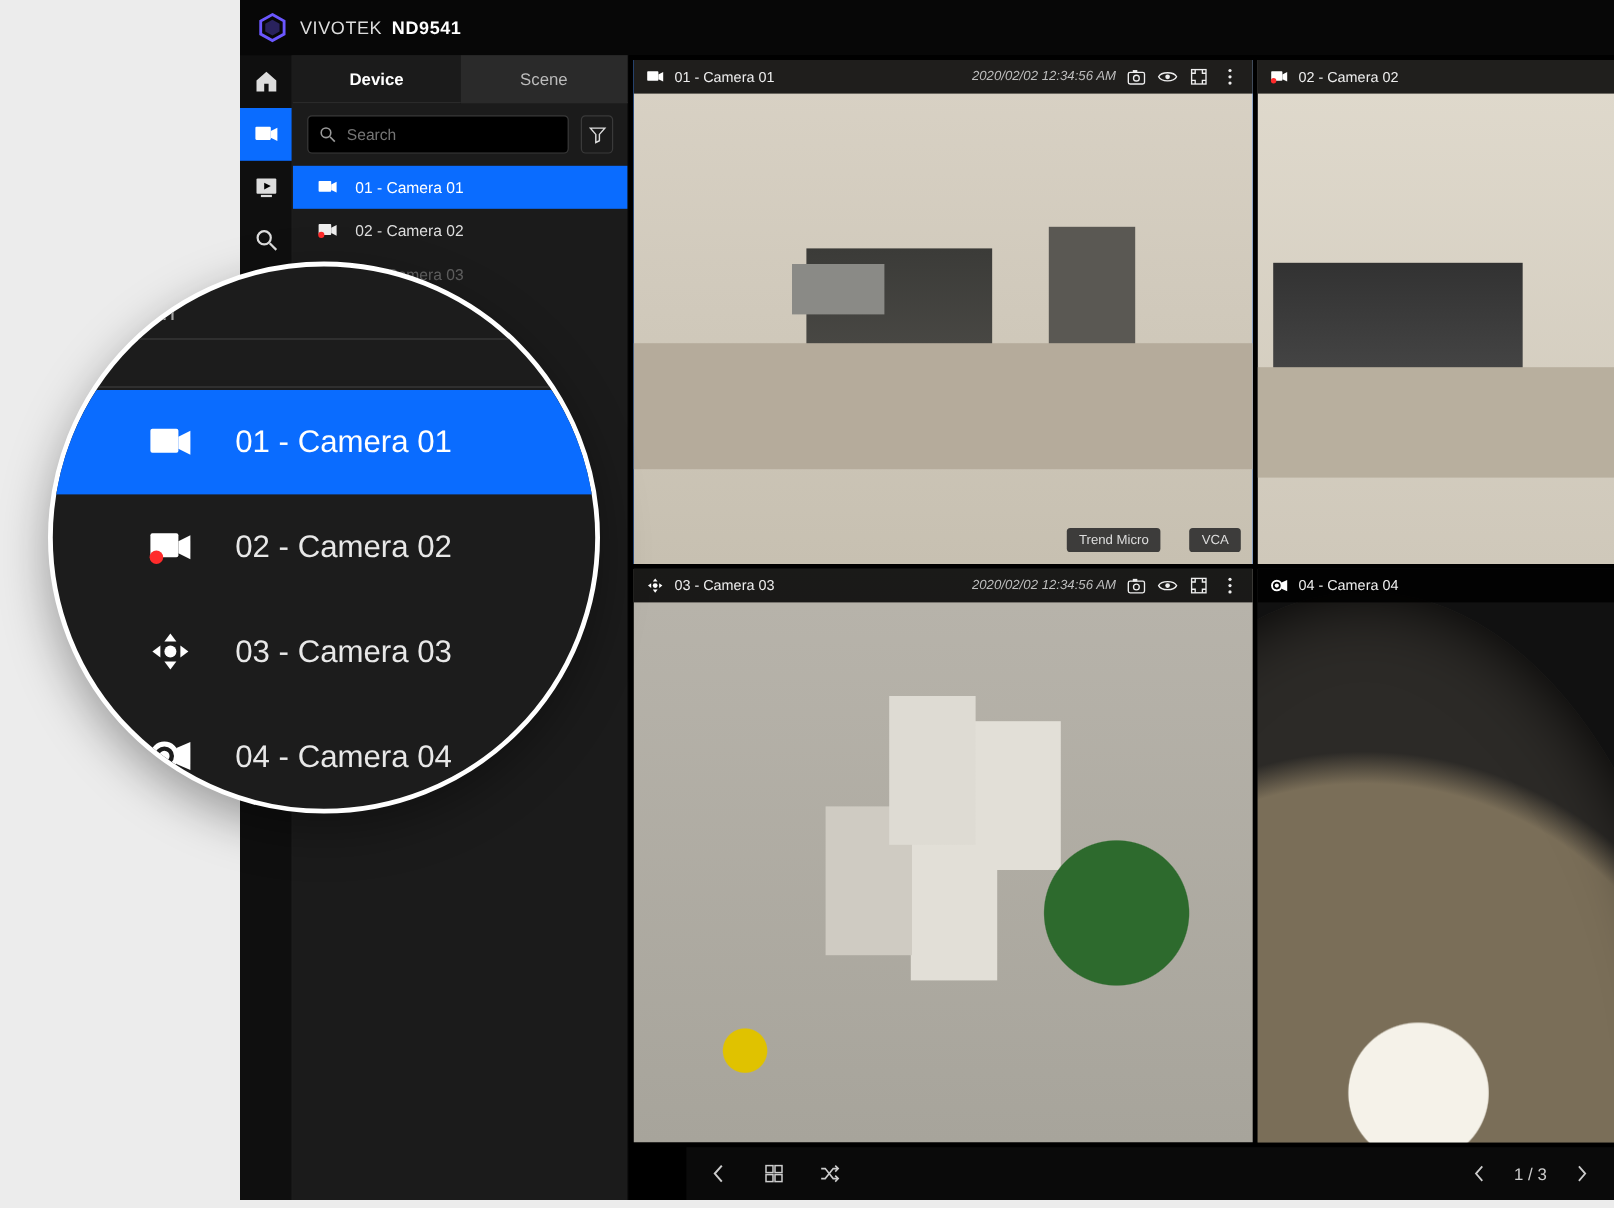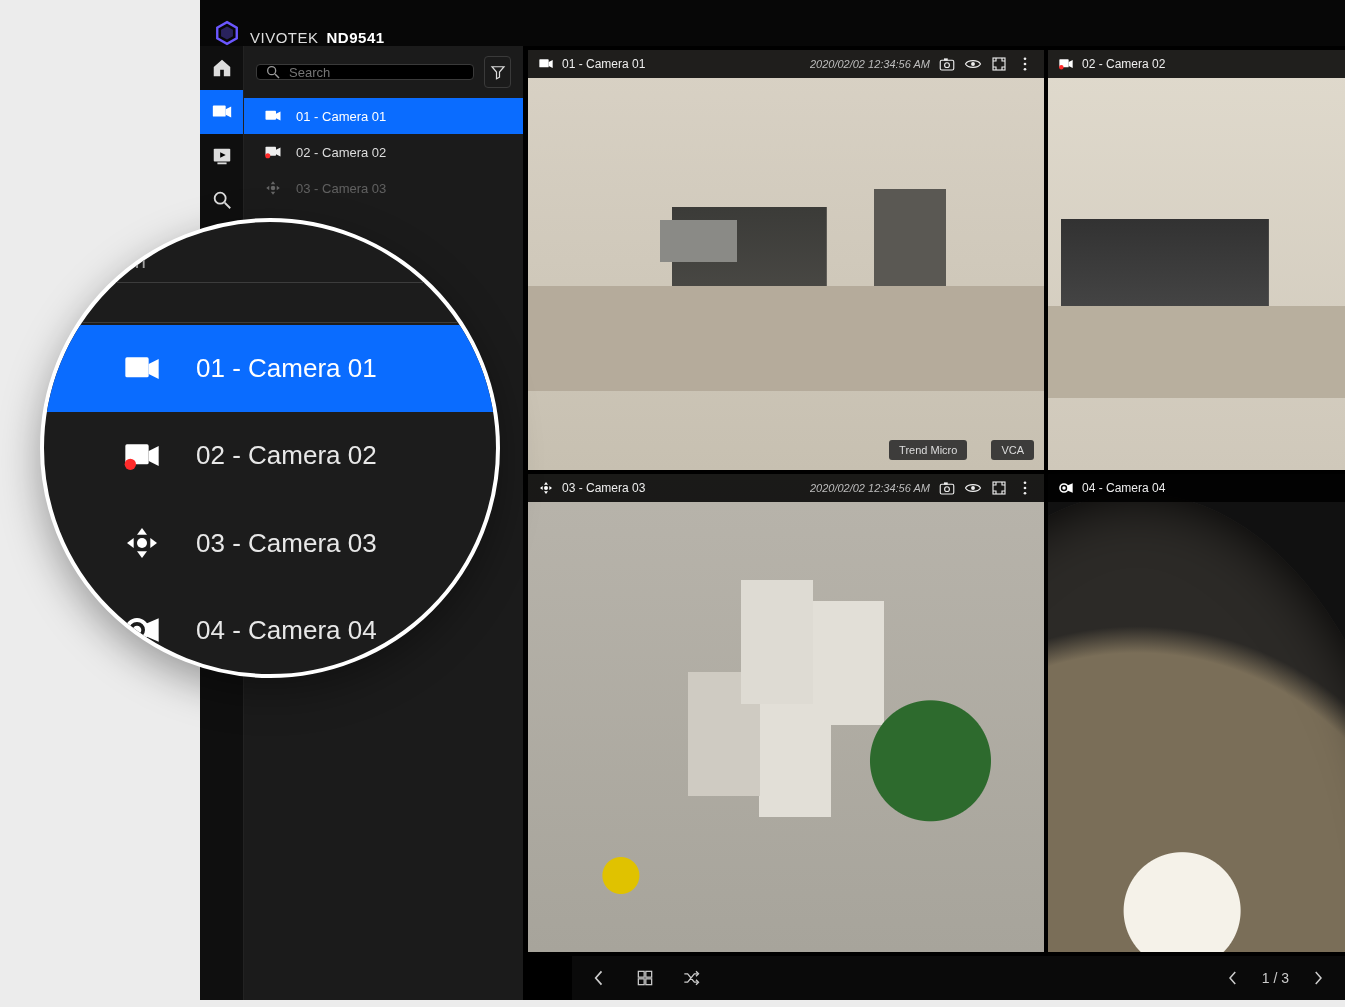--- a/index.html
+++ b/index.html
@@ -1,35 +1,35 @@
 <!DOCTYPE html>
 <html><head>
 <meta charset="utf-8">
 <style>
   * { box-sizing: border-box; margin: 0; padding: 0; }
   html, body { width: 1345px; height: 1007px; font-family: "Segoe UI", Arial, sans-serif; background:#ECECEC; overflow:hidden; }
   .page-pad { position:absolute; left:0; top:0; width:1345px; height:1007px; background:#ECECEC; }
   .app { position:absolute; left:200px; top:0; width:1145px; height:1000px; background:#000; color:#ccc; overflow:hidden; }
   
-  .header { height:46px; background:#070707; display:flex; align-items:flex-end; padding:0 14px; gap:10px; }
+  .header { height:46px; background:#070707; display:flex; align-items:center; padding:0 14px; gap:10px; }
   .logo { width:26px; height:26px; }
   .brand { color:#ddd; font-size:15px; letter-spacing:0.5px; display:flex; gap:8px; align-items:baseline;}
   .brand .model { font-weight:600; color:#fff; }
   
   .rail { position:absolute; left:0; top:46px; width:44px; bottom:0; background:#0f0f0f; display:flex; flex-direction:column; border-right:1px solid #222; }
   .rail .rbtn { height:44px; display:flex; align-items:center; justify-content:center; cursor:pointer; color:#ddd; }
   .rail .rbtn.active { background:#0a6cff; color:#fff; }
   .rail svg { width:22px; height:22px; }
   
   .panel { position:absolute; left:44px; top:46px; width:280px; bottom:0; background:#1b1b1b; display:flex; flex-direction:column; border-right:1px solid #000; }
   .tabs { display:flex; height:40px; }
   .tab { flex:1; display:flex; align-items:center; justify-content:center; font-size:14px; cursor:pointer; color:#bbb; background:#2a2a2a; border-bottom:1px solid #2a2a2a;}
   .tab.active { background:#1b1b1b; color:#fff; font-weight:600; }
   .search-row { display:flex; align-items:center; padding:10px 12px; gap:10px; }
-  .search-box { flex:1; display:flex; align-items:center; background:#000; border:1px solid #3a3a3a; border-radius:4px; height:16px; padding:4px 8px; gap:8px; }
+  .search-box { flex:1; display:flex; align-items:center; background:#000; border:1px solid #3a3a3a; border-radius:4px; height:32px; padding:4px 8px; gap:8px; }
   .search-box input { flex:1; background:transparent; border:none; outline:none; color:#ccc; font-size:13px; }
   .filter-btn { width:32px; height:32px; border:1px solid #3a3a3a; border-radius:4px; display:flex; align-items:center; justify-content:center; cursor:pointer;}
   .list { flex:1; overflow:hidden; }
   .list-item { height:36px; display:flex; align-items:center; gap:12px; padding:0 18px; font-size:13px; color:#ddd; cursor:pointer;}
   .list-item.selected { background:#0a6cff; color:#fff; }
   .cam-ico { width:22px; height:18px; flex:0 0 22px; position:relative; }
   
   .grid { position:absolute; left:324px; top:46px; right:0; bottom:44px; background:#000; display:grid; grid-template-columns: 516px 1fr; grid-template-rows: 420px 1fr; gap:4px; padding:4px 0 4px 4px; }
   .tile { position:relative; background:#222; overflow:hidden; }
   .tile.selected-tile { outline:2px solid #0a6cff; outline-offset:-2px; }
@@ -197,20 +197,24 @@
           </svg>
         </div>
       <div class="rbtn">
           <svg viewBox="0 0 24 24">
             <use href="#i-search"></use>
           </svg>
         </div>
     </div>
 
     <div class="panel">
+      <div class="tabs">
+        <div class="tab active">Device</div>
+        <div class="tab">Scene</div>
+      </div>
       <div class="search-row">
         <div class="search-box">
           <svg viewBox="0 0 24 24" width="16" height="16" style="color:#9a9a9a">
               <use href="#i-search"></use>
             </svg>
           <input type="text" placeholder="Search" style="">
         </div>
         <div class="filter-btn">
           <svg viewBox="0 0 24 24" width="18" height="18" style="color:#ddd">
               <use href="#i-filter"></use>

